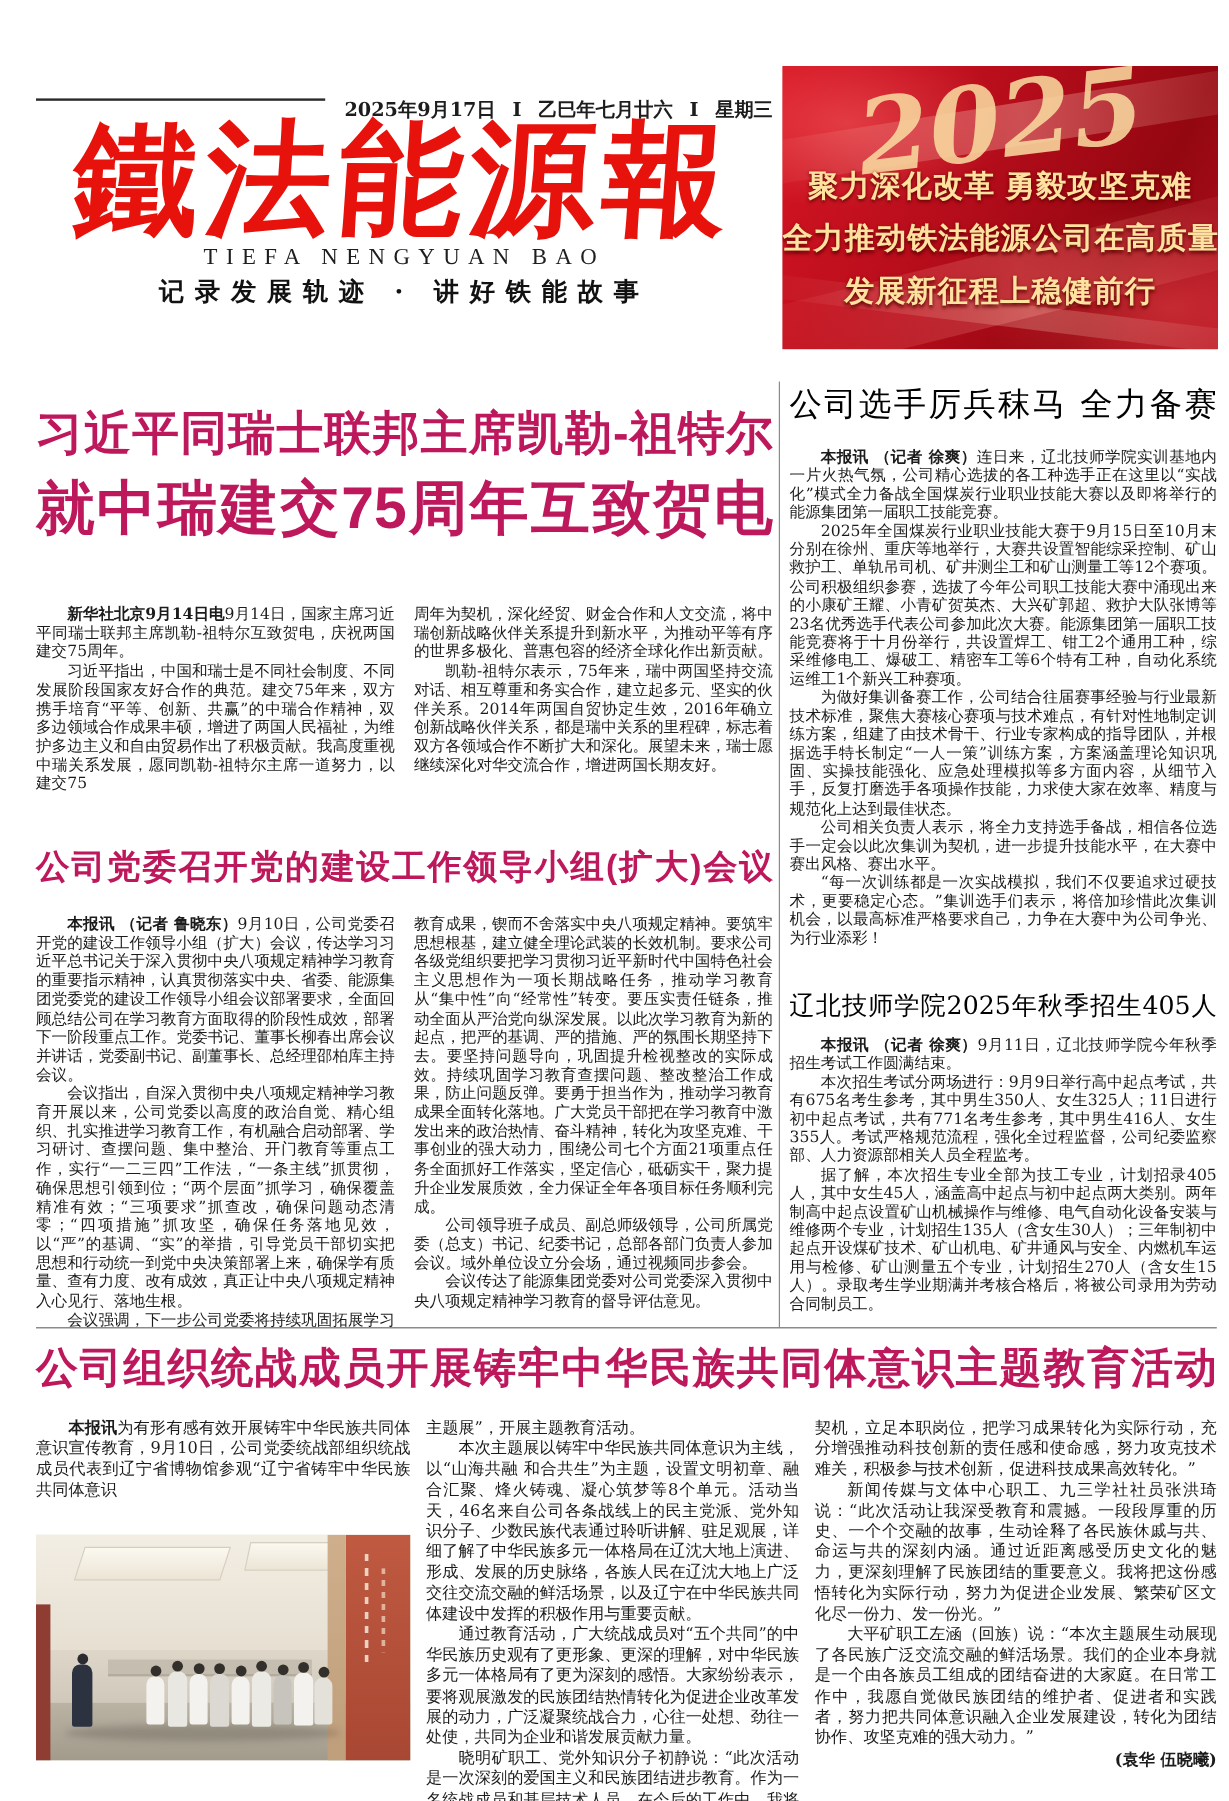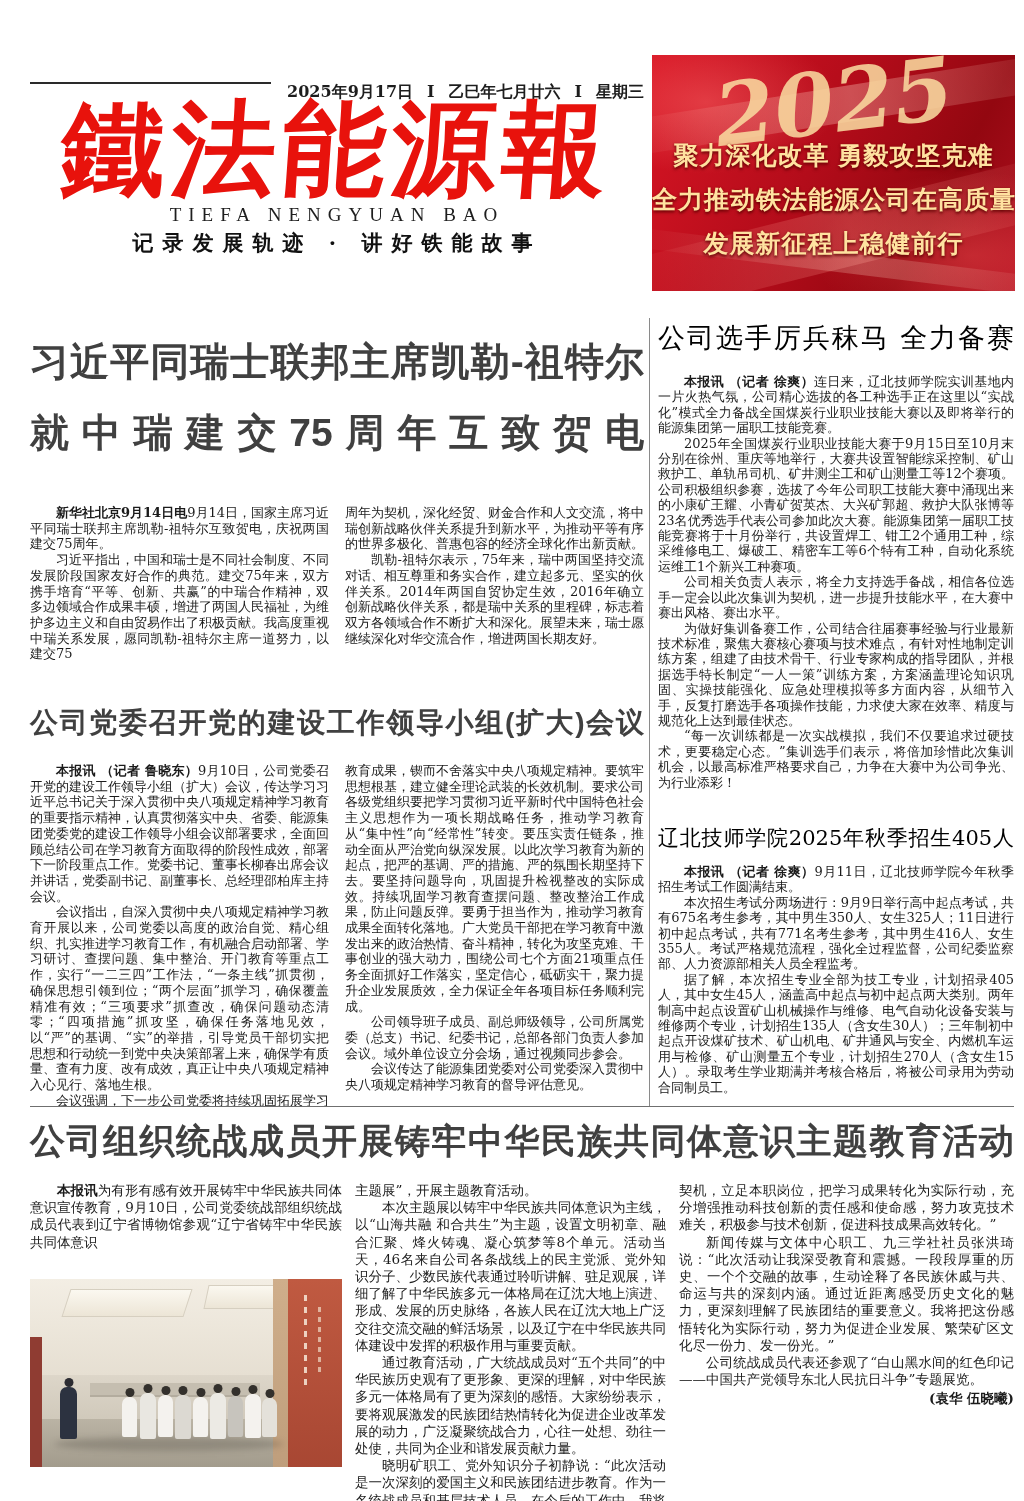--- a/index.html
+++ b/index.html
@@ -43,26 +43,26 @@
                background:linear-gradient(90deg,transparent,rgba(255,220,200,.25),transparent);}
   .banner-year{position:absolute;left:50%;top:4px;transform:translateX(-50%) rotate(-7deg);
                font-size:86px;line-height:1;font-style:italic;font-weight:bold;
                color:rgba(248,216,158,.88);font-family:"DejaVu Serif",serif;white-space:nowrap;}
   .banner-lines{position:absolute;left:0;right:0;top:78px;text-align:center;
                 font-family:"Liberation Sans","DejaVu Sans",sans-serif;}
   .banner-line{font-size:25px;font-weight:bold;color:#ffe2a0;line-height:44px;letter-spacing:1px;
                text-shadow:0 2px 3px rgba(90,0,0,.85),0 0 2px rgba(120,20,0,.5);white-space:nowrap;}
 
   
-  .hl-sans{font-family:"Liberation Sans","DejaVu Sans",sans-serif;font-weight:bold;color:#404040;}
+  .hl-sans{font-family:"Liberation Sans","DejaVu Sans",sans-serif;font-weight:bold;color:#be185d;}
   .hl-serif{font-family:"DejaVu Serif","Liberation Serif",serif;font-weight:normal;color:#000;}
   .stretch{text-align:justify;text-align-last:justify;}
   .lead-hl{position:absolute;left:30px;top:340px;width:614px;}
   .lead-hl .hl1{font-size:39px;line-height:1.15;}
-  .lead-hl .hl2{font-size:39px;line-height:1.15;margin-top:26px;}
+  .lead-hl .hl2{font-size:49px;line-height:1.15;margin-top:11px;}
   .party-hl{position:absolute;left:30px;top:706px;width:614px;font-size:28px;line-height:1.2;}
   .contest-hl{position:absolute;left:658px;top:322px;width:356px;font-size:27px;line-height:1.2;}
   .enroll-hl{position:absolute;left:658px;top:826px;width:356px;font-size:21px;line-height:1.2;}
   .unity-hl{position:absolute;left:30px;top:1120px;width:984px;font-size:35px;line-height:1.2;}
 
   
   .cols2{position:absolute;display:flex;gap:16px;}
   .art1{left:30px;top:505px;width:614px;}
   .art2{left:30px;top:763px;width:614px;}
   .col{width:299px;}
@@ -181,22 +181,22 @@
     </div>
   </div>
 
   <div class="vdivider"></div>
   <div class="hdivider"></div>
 
   <div class="contest-hl hl-serif stretch">公司选手厉兵秣马 全力备赛</div>
   <div class="rc-body rc1">
     <p class="para"><b class="lead-in">本报讯 （记者 徐爽）</b><span>连日来，辽北技师学院实训基地内一片火热气氛，公司精心选拔的各工种选手正在这里以“实战化”模式全力备战全国煤炭行业职业技能大赛以及即将举行的能源集团第一届职工技能竞赛。</span></p>
     <p class="para">2025年全国煤炭行业职业技能大赛于9月15日至10月末分别在徐州、重庆等地举行，大赛共设置智能综采控制、矿山救护工、单轨吊司机、矿井测尘工和矿山测量工等12个赛项。公司积极组织参赛，选拔了今年公司职工技能大赛中涌现出来的小康矿王耀、小青矿贺英杰、大兴矿郭超、救护大队张博等23名优秀选手代表公司参加此次大赛。能源集团第一届职工技能竞赛将于十月份举行，共设置焊工、钳工2个通用工种，综采维修电工、爆破工、精密车工等6个特有工种，自动化系统运维工1个新兴工种赛项。</p>
+    <p class="para">为做好集训备赛工作，公司结合往届赛事经验与行业最新技术标准，聚焦大赛核心赛项与技术难点，有针对性地制定训练方案，组建了由技术骨干、行业专家构成的指导团队，并根据选手特长制定“一人一策”训练方案，方案涵盖理论知识巩固、实操技能强化、应急处理模拟等多方面内容，从细节入手，反复打磨选手各项操作技能，力求使大家在效率、精度与规范化上达到最佳状态。</p>
     <p class="para">公司相关负责人表示，将全力支持选手备战，相信各位选手一定会以此次集训为契机，进一步提升技能水平，在大赛中赛出风格、赛出水平。</p>
-    <p class="para">为做好集训备赛工作，公司结合往届赛事经验与行业最新技术标准，聚焦大赛核心赛项与技术难点，有针对性地制定训练方案，组建了由技术骨干、行业专家构成的指导团队，并根据选手特长制定“一人一策”训练方案，方案涵盖理论知识巩固、实操技能强化、应急处理模拟等多方面内容，从细节入手，反复打磨选手各项操作技能，力求使大家在效率、精度与规范化上达到最佳状态。</p>
     <p class="para">“每一次训练都是一次实战模拟，我们不仅要追求过硬技术，更要稳定心态。”集训选手们表示，将倍加珍惜此次集训机会，以最高标准严格要求自己，力争在大赛中为公司争光、为行业添彩！</p>
   </div>
 
   <div class="enroll-hl hl-serif stretch">辽北技师学院2025年秋季招生405人</div>
   <div class="rc-body rc2">
     <p class="para"><b class="lead-in">本报讯 （记者 徐爽）</b><span>9月11日，辽北技师学院今年秋季招生考试工作圆满结束。</span></p>
     <p class="para">本次招生考试分两场进行：9月9日举行高中起点考试，共有675名考生参考，其中男生350人、女生325人；11日进行初中起点考试，共有771名考生参考，其中男生416人、女生355人。考试严格规范流程，强化全过程监督，公司纪委监察部、人力资源部相关人员全程监考。</p>
     <p class="para">据了解，本次招生专业全部为技工专业，计划招录405人，其中女生45人，涵盖高中起点与初中起点两大类别。两年制高中起点设置矿山机械操作与维修、电气自动化设备安装与维修两个专业，计划招生135人（含女生30人）；三年制初中起点开设煤矿技术、矿山机电、矿井通风与安全、内燃机车运用与检修、矿山测量五个专业，计划招生270人（含女生15人）。录取考生学业期满并考核合格后，将被公司录用为劳动合同制员工。</p>
   </div>
 
@@ -230,18 +230,18 @@
     </div>
     <div class="ucol2">
       <p class="para cont">主题展”，开展主题教育活动。</p>
       <p class="para">本次主题展以铸牢中华民族共同体意识为主线，以“山海共融 和合共生”为主题，设置文明初章、融合汇聚、烽火铸魂、凝心筑梦等8个单元。活动当天，46名来自公司各条战线上的民主党派、党外知识分子、少数民族代表通过聆听讲解、驻足观展，详细了解了中华民族多元一体格局在辽沈大地上演进、形成、发展的历史脉络，各族人民在辽沈大地上广泛交往交流交融的鲜活场景，以及辽宁在中华民族共同体建设中发挥的积极作用与重要贡献。</p>
       <p class="para">通过教育活动，广大统战成员对“五个共同”的中华民族历史观有了更形象、更深的理解，对中华民族多元一体格局有了更为深刻的感悟。大家纷纷表示，要将观展激发的民族团结热情转化为促进企业改革发展的动力，广泛凝聚统战合力，心往一处想、劲往一处使，共同为企业和谐发展贡献力量。</p>
       <p class="para">晓明矿职工、党外知识分子初静说：“此次活动是一次深刻的爱国主义和民族团结进步教育。作为一名统战成员和基层技术人员，在今后的工作中，我将以此次参观为</p>
     </div>
     <div class="ucol3">
       <p class="para cont">契机，立足本职岗位，把学习成果转化为实际行动，充分增强推动科技创新的责任感和使命感，努力攻克技术难关，积极参与技术创新，促进科技成果高效转化。”</p>
       <p class="para">新闻传媒与文体中心职工、九三学社社员张洪琦说：“此次活动让我深受教育和震撼。一段段厚重的历史、一个个交融的故事，生动诠释了各民族休戚与共、命运与共的深刻内涵。通过近距离感受历史文化的魅力，更深刻理解了民族团结的重要意义。我将把这份感悟转化为实际行动，努力为促进企业发展、繁荣矿区文化尽一份力、发一份光。”</p>
-      <p class="para">公司统战成员代表还参观了“白山黑水间的红色印记——中国共产党领导东北人民抗日斗争”专题展览。</p>
+      <p class="para">大平矿职工左涵（回族）说：“本次主题展生动展现了各民族广泛交流交融的鲜活场景。我们的企业本身就是一个由各族员工组成的团结奋进的大家庭。在日常工作中，我愿自觉做民族团结的维护者、促进者和实践者，努力把共同体意识融入企业发展建设，转化为团结协作、攻坚克难的强大动力。”</p>
       <div class="byline">(袁华 伍晓曦)</div>
     </div>
   </div>
 
 </div>
 
 </body></html>

